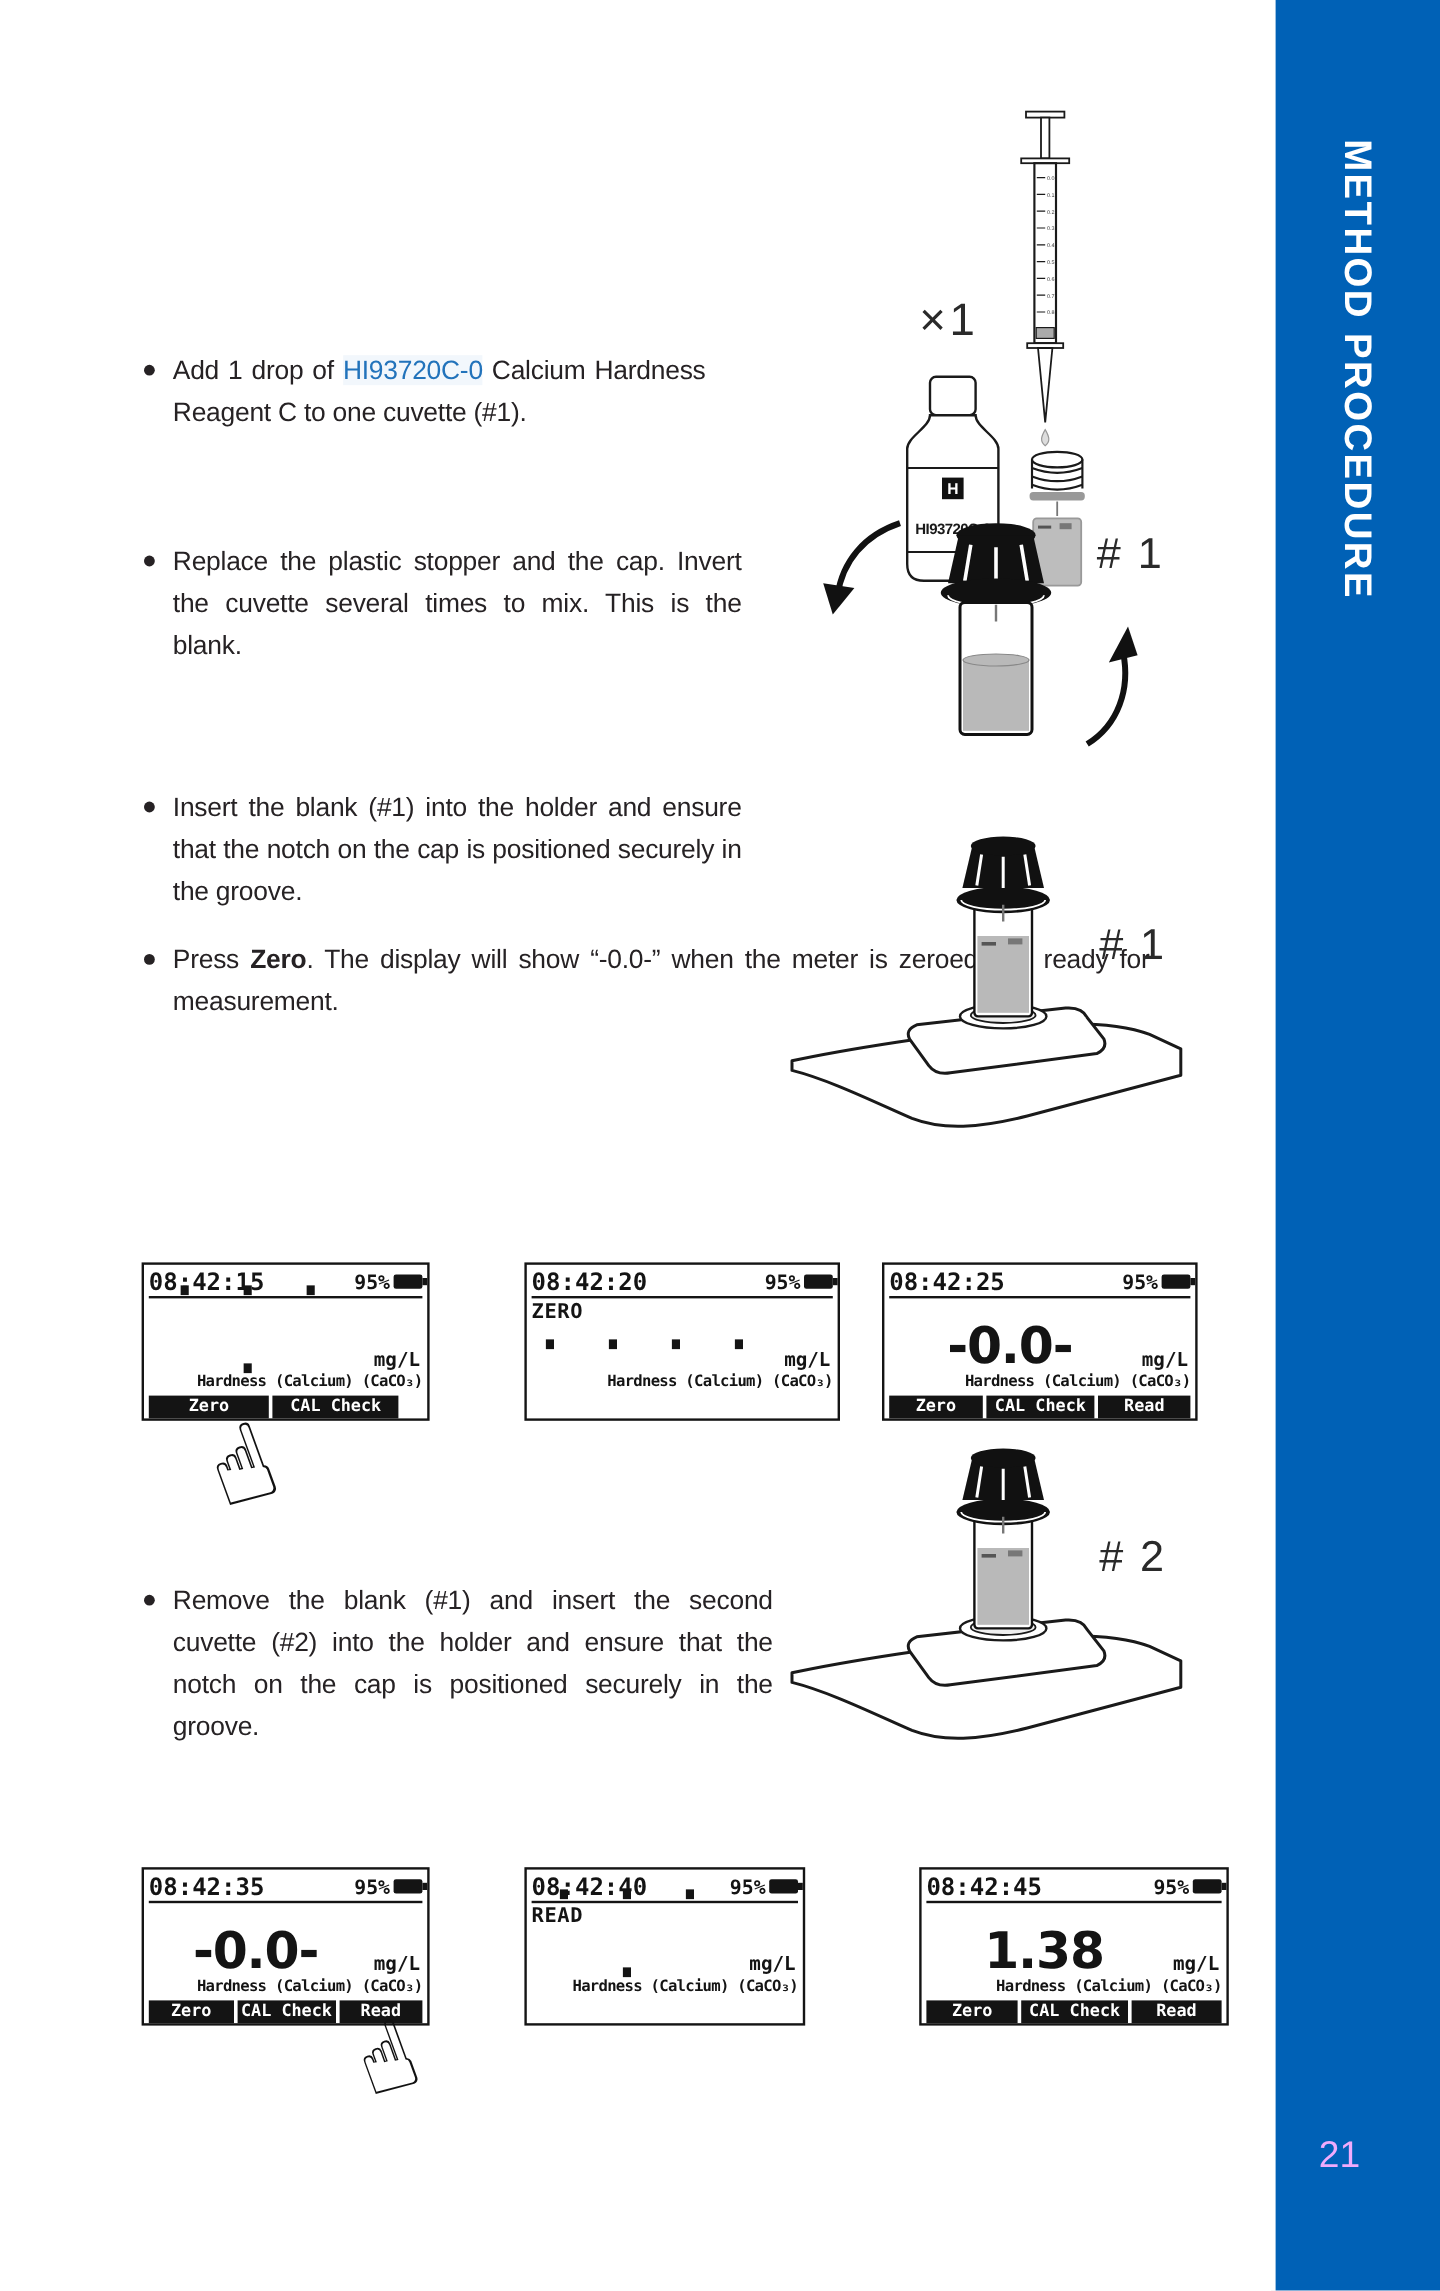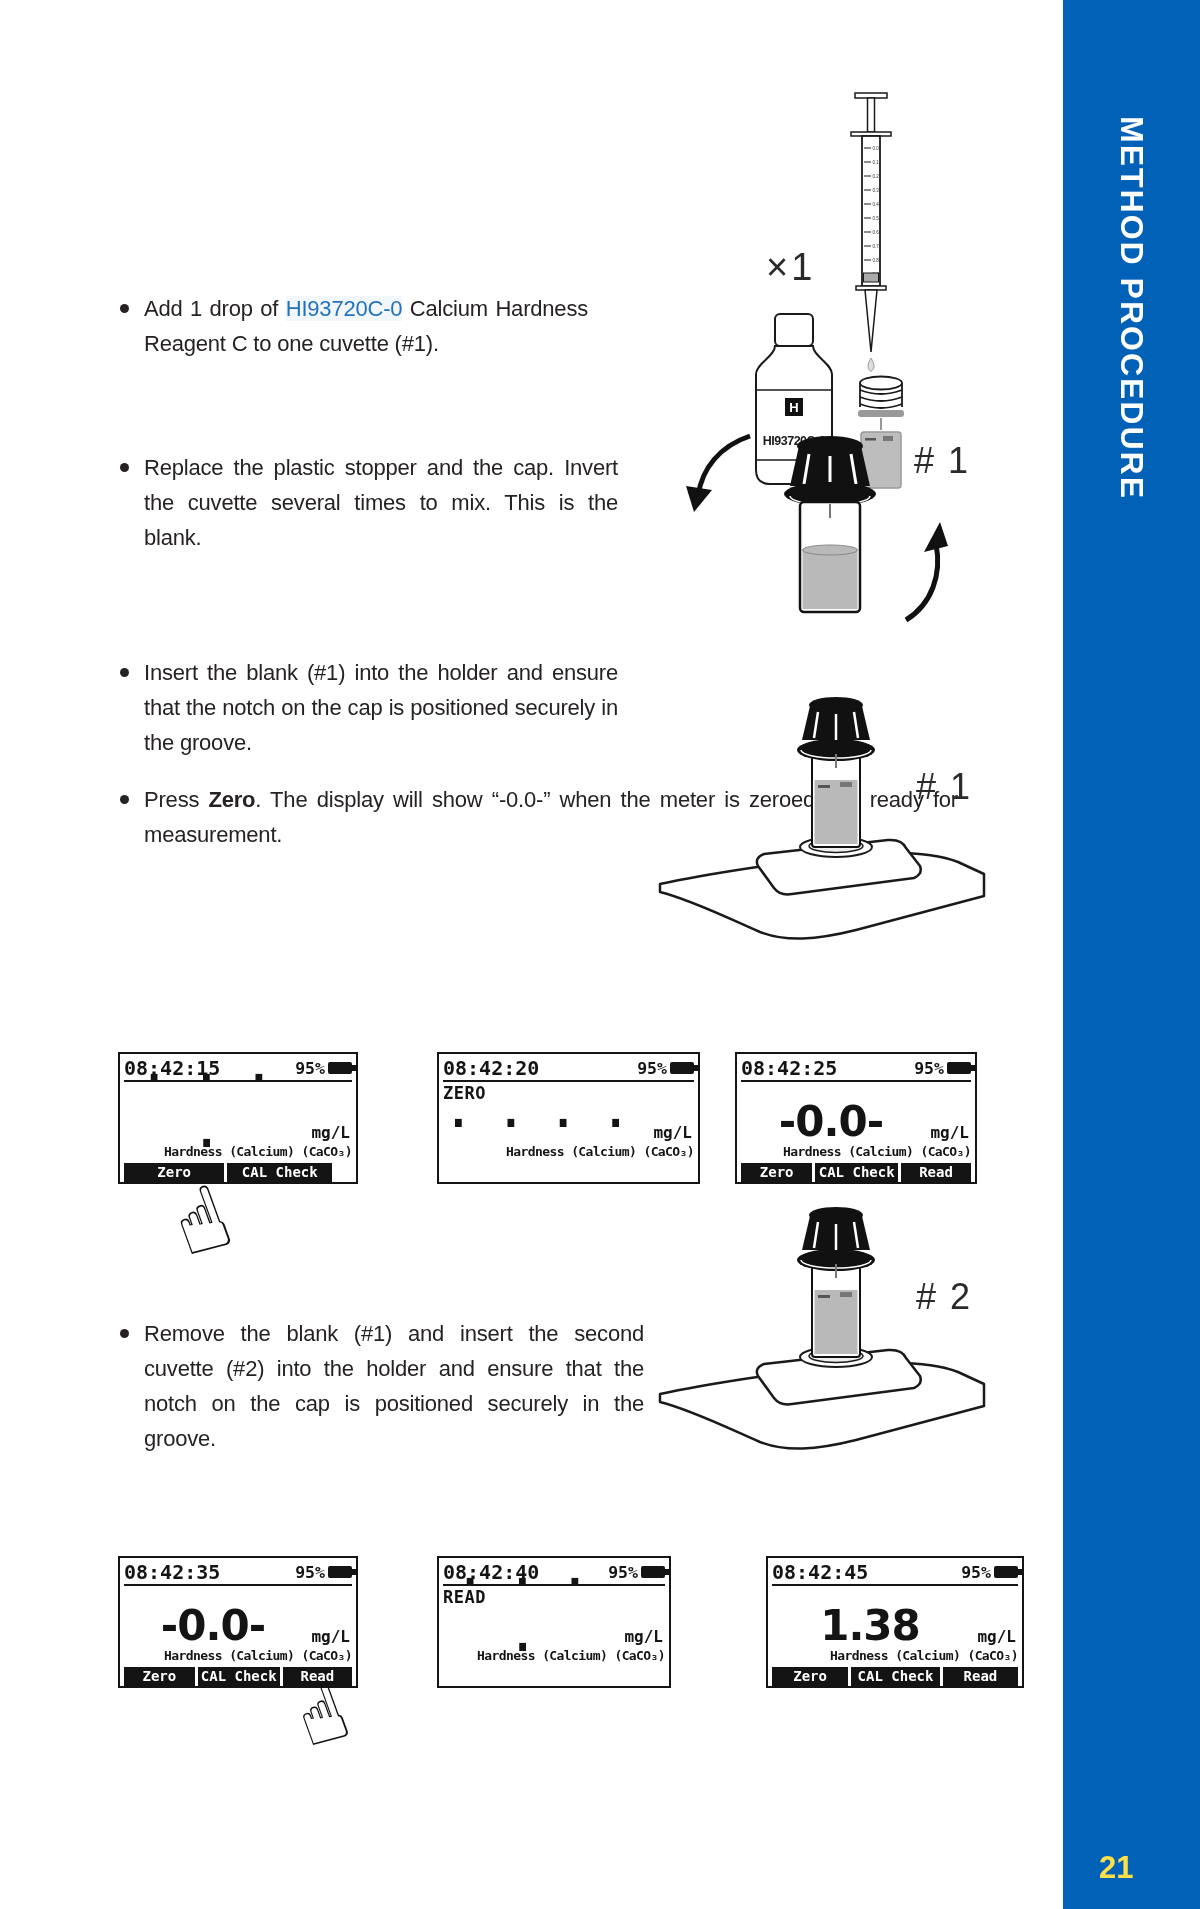--- a/index.html
+++ b/index.html
@@ -9,21 +9,21 @@
     font-family:"Liberation Sans", sans-serif; color:#262224; overflow:hidden;
     margin:0 auto;
   }
   
   .sidebar { position:absolute; top:0; right:0; width:137px; height:1909px; background:#0061b6; }
   .sidebar-title {
     position:absolute; top:116px; left:50px;
     writing-mode:vertical-rl; text-orientation:mixed;
     color:#ffffff; font-weight:bold; font-size:32px; letter-spacing:2px; white-space:nowrap;
   }
-  .page-number { position:absolute; top:1850px; left:36px; color:#fde047; font-size:31px; font-weight:700; }
+  .page-number { position:absolute; top:1778px; left:36px; color:#f0abfc; font-size:31px; font-weight:400; }
   
   .bullet {
     position:absolute; padding-left:26px; font-size:22px; line-height:35px;
     letter-spacing:-0.2px; text-align:justify; color:#262224;
   }
   .bullet::before {
     content:""; position:absolute; left:2px; top:13px; width:9px; height:9px;
     background:#262224; border-radius:50%;
   }
   .bullet .lnk { color:#2273bb; background:#f2f7fc; }
@@ -224,21 +224,21 @@
     <div class="lcd-mid">
       <span class="lcd-mode">ZERO</span>
       <div class="lcd-valrow">
         <span class="lcd-value dashes">- - - -</span>
         <span class="lcd-unit">mg/L</span>
       </div>
     </div>
     <div class="lcd-param">Hardness (Calcium) (CaCO₃)</div>
   </div>
 
-  <div class="lcd" style="left:735px; top:1052px; width:242px;">
+  <div class="lcd" style="left:735px; top:1052px; width:263px;">
     <div class="lcd-head">
       <span class="lcd-time">08:42:25</span>
       <span class="lcd-batt">
           <span>95%</span>
           <span class="batt-icon"></span>
         </span>
     </div>
     <div class="lcd-mid">
       <div class="lcd-valrow">
         <span class="lcd-value big">-0.0-</span>

